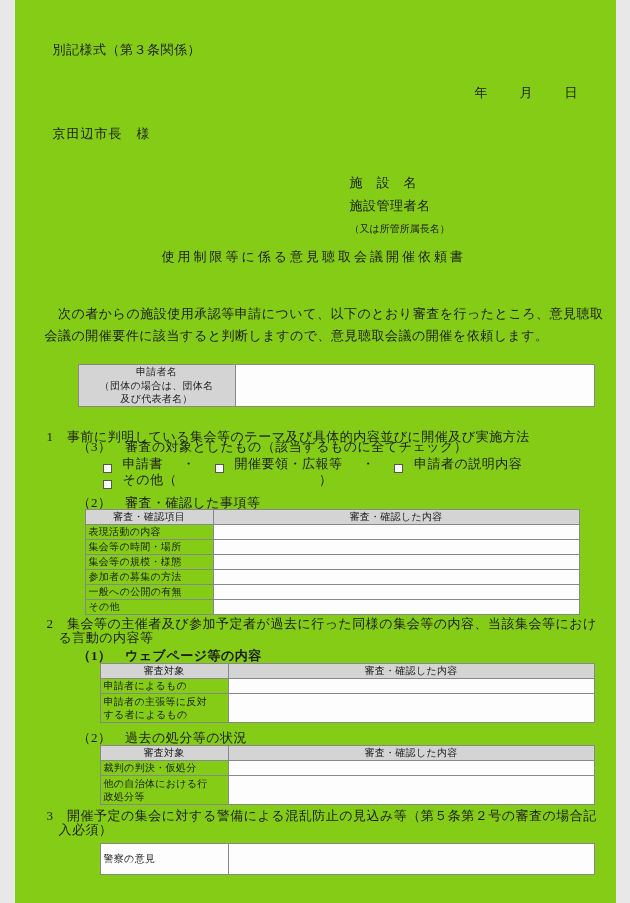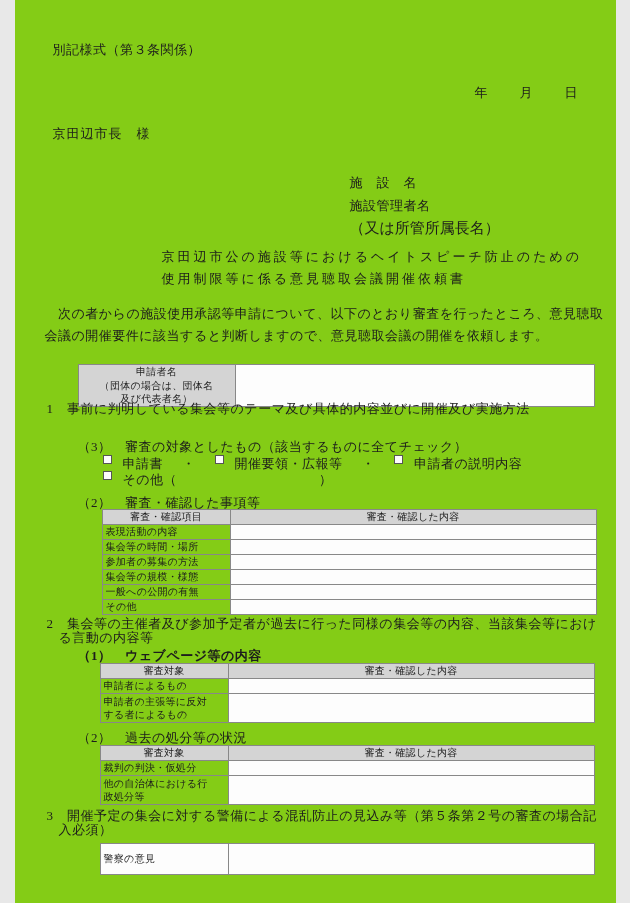--- a/index.html
+++ b/index.html
@@ -11,21 +11,21 @@
     color:#1c1c1c;
     font-family:"Liberation Serif","DejaVu Serif",serif;
     font-size:13px;
     letter-spacing:0.5px;
     overflow:hidden;
     margin:0 auto;
   }
   .abs{position:absolute;}
   .date{letter-spacing:2px;}
   .facility{line-height:23px;}
-  .facility .note{font-size:15px;letter-spacing:0;}
+  .facility .note{font-size:10px;letter-spacing:0;}
   .doc-title{line-height:22px;letter-spacing:3px;}
   .intro{line-height:22px;width:578px;}
   .hang2{line-height:14.5px;}
 
   table{border-collapse:collapse;table-layout:fixed;}
   table.doc{border:1.5px solid #888;}
   table.doc td{
     border:1px solid #888;
     font-size:10px;
     line-height:13.5px;
@@ -37,21 +37,21 @@
   td.hd{background:#d4d4d4;text-align:center;height:14px;}
   td.lbl{text-align:left;height:14px;white-space:pre-line;}
   td.lbl2{text-align:left;height:28px;white-space:pre-line;margin-top:20px;}
   td.val{background:#fdfdfd;}
   td.applbl{
     background:#d4d4d4;text-align:center;white-space:pre-line;
     height:41px;line-height:13.5px;
   }
   td.police{height:30px;background:#fdfdfd;}
 
-  .cbrow{display:flex;align-items:flex-start;white-space:nowrap;}
+  .cbrow{display:flex;align-items:flex-end;white-space:nowrap;}
   .cb{
     display:inline-block;width:7px;height:7px;
     border:1px solid #555;background:#fdfdfd;
     margin-right:11px;flex:0 0 auto;
   }
   .sep{margin:0 19px;}
   .cbspacer{display:inline-block;width:142px;}
 </style>
 </head>
 <body>
@@ -62,21 +62,20 @@
   <div class="abs date" style="right:36px;top:84px;">年　　月　　日</div>
   <div class="abs" style="left:38px;top:125px;letter-spacing:1px;">京田辺市長　様</div>
 
   <div class="abs facility" style="left:335px;top:163px;margin-top:8px;">
     <div>施　設　名</div>
     <div>施設管理者名</div>
     <div class="note">（又は所管所属長名）</div>
   </div>
 
   <div class="abs doc-title" style="left:147px;top:246px;">
-    <div>京田辺市公の施設等におけるヘイトスピーチ防止のための</div>
     <div>使用制限等に係る意見聴取会議開催依頼書</div>
   </div>
 
   <div class="abs intro" style="left:30px;top:303px;">
     <div>　次の者からの施設使用承認等申請について、以下のとおり審査を行ったところ、意見聴取</div>
     <div>会議の開催要件に該当すると判断しますので、意見聴取会議の開催を依頼します。</div>
   </div>
 
   <table class="doc abs" style="left:63px;top:364px;width:517px;">
     <colgroup>
@@ -86,21 +85,21 @@
     <tbody>
         <tr>
       <td class="applbl">申請者名
 （団体の場合は、団体名
 及び代表者名）</td>
       <td class="val"></td>
     </tr>
   </tbody>
     </table>
 
-  <div class="abs" style="left:32px;top:400px;">1　事前に判明している集会等のテーマ及び具体的内容並びに開催及び実施方法</div>
+  <div class="abs" style="left:32px;top:428px;">1　事前に判明している集会等のテーマ及び具体的内容並びに開催及び実施方法</div>
   <div class="abs" style="left:63px;top:438px;">（3）　審査の対象としたもの（該当するものに全てチェック）</div>
 
   <div class="abs cbrow" style="left:88px;top:455px;">
     <span class="cb"></span>
     <span>申請書</span>
     <span class="sep">・</span>
     <span class="cb"></span>
     <span>開催要領・広報等</span>
     <span class="sep">・</span>
     <span class="cb"></span>
@@ -109,44 +108,44 @@
 
   <div class="abs cbrow" style="left:88px;top:471px;">
     <span class="cb"></span>
     <span>その他（</span>
     <span class="cbspacer"></span>
     <span>）</span>
   </div>
 
   <div class="abs" style="left:63px;top:494px;">（2）　審査・確認した事項等</div>
 
-  <table class="doc abs" style="left:87px;top:509px;width:495px;">
+  <table class="doc abs" style="left:70px;top:509px;width:495px;">
     <colgroup>
         <col style="width:128px">
         <col>
       </colgroup>
     <tbody>
         <tr>
       <td class="hd">審査・確認項目</td>
       <td class="hd">審査・確認した内容</td>
     </tr>
     <tr>
       <td class="lbl">表現活動の内容</td>
       <td class="val"></td>
     </tr>
     <tr>
       <td class="lbl">集会等の時間・場所</td>
       <td class="val"></td>
     </tr>
     <tr>
+      <td class="lbl">集会等の規模・様態</td>
+      <td class="val"></td>
+    </tr>
+    <tr>
       <td class="lbl">参加者の募集の方法</td>
-      <td class="val"></td>
-    </tr>
-    <tr>
-      <td class="lbl">集会等の規模・様態</td>
       <td class="val"></td>
     </tr>
     <tr>
       <td class="lbl">一般への公開の有無</td>
       <td class="val"></td>
     </tr>
     <tr>
       <td class="lbl">その他</td>
       <td class="val"></td>
     </tr>

